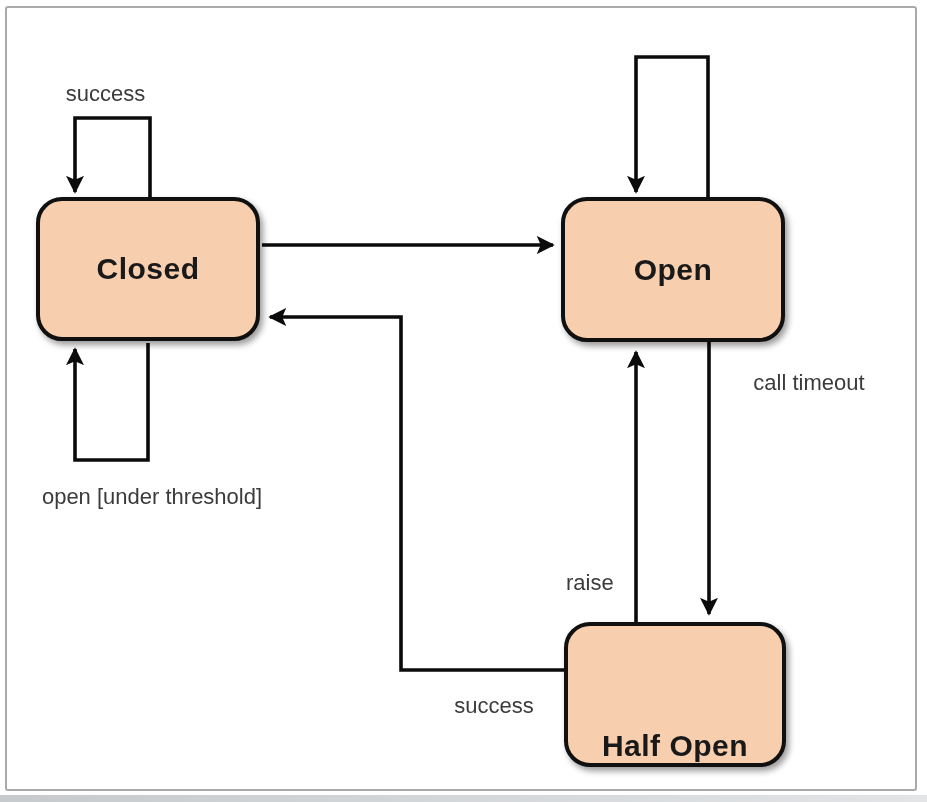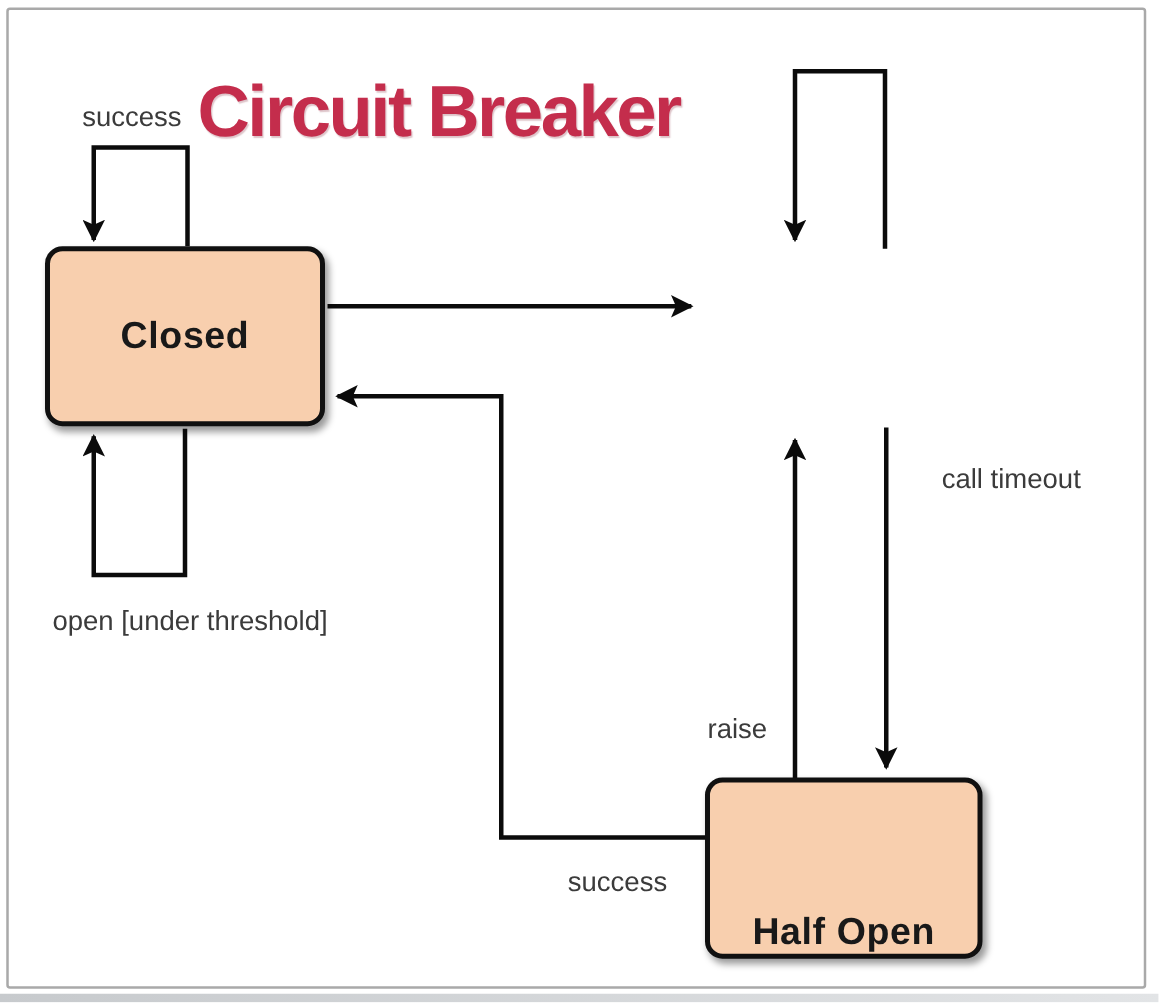--- a/index.html
+++ b/index.html
@@ -4,21 +4,21 @@
 <style>
   html,body{margin:0;padding:0;background:#ffffff;}
   .stage{position:relative;width:927px;height:802px;background:#ffffff;overflow:hidden;
          font-family:"Liberation Sans",sans-serif;}
   .inner-frame{position:absolute;left:5px;top:6px;width:908px;height:781px;
                border:2px solid #a9a9a9;border-radius:3px;pointer-events:none;}
   .bottom-strip{position:absolute;left:0;bottom:0;width:100%;height:7px;
                 background:linear-gradient(to right,#c7cacd,#e2e4e6);}
   .diagram-svg{position:absolute;left:0;top:0;width:927px;height:802px;}
 
-  .state-box{position:absolute;background:#f8cfae;border:4px solid #101010;border-radius:14px;
+  .state-box{position:absolute;background:#f8cfae;border:4px solid #101010;border-radius:26px;
              box-shadow:3px 4px 6px rgba(0,0,0,0.40);display:flex;align-items:center;justify-content:center;}
   .state-label{font-weight:bold;font-size:30px;color:#191919;letter-spacing:0.5px;}
 
   .box-closed{left:36px;top:197px;width:216px;height:136px;}
   .box-open{left:561px;top:197px;width:216px;height:137px;}
   .box-half-open{left:564px;top:622px;width:214px;height:137px;align-items:flex-end;}
 
   .edge-label{position:absolute;font-size:22px;color:#3b3b3b;text-align:center;white-space:nowrap;}
   .lbl-success-top{left:58px;top:81px;width:95px;}
   .lbl-fail-under{left:30px;top:484px;width:244px;}
@@ -51,35 +51,37 @@
       <path d="M709,342 L709,614" marker-end="url(#arrow)"></path>
       <path d="M636,623 L636,352" marker-end="url(#arrow)"></path>
       <path d="M565,670 L401,670 L401,317 L270,317" marker-end="url(#arrow)"></path>
     </g>
   </svg>
 
   <div class="state-box box-closed">
     <span class="state-label">Closed</span>
   </div>
 
+  <div class="state-box box-open">
+    <span class="state-label">Open</span>
+  </div>
 
   <div class="state-box box-half-open">
     <span class="state-label">Half Open</span>
   </div>
 
   <div class="edge-label lbl-success-top">success</div>
 
   <div class="edge-label lbl-fail-under">open [under threshold]</div>
 
 
 
   <div class="edge-label lbl-reset-timeout">call timeout</div>
 
   <div class="edge-label lbl-fail">raise</div>
 
   <div class="edge-label lbl-success-bottom">success</div>
 
-  <div class="page-title">Circuit Breaker</div>
 
   <div class="inner-frame"></div>
   <div class="bottom-strip"></div>
 
 </div>
 
 </body></html>

